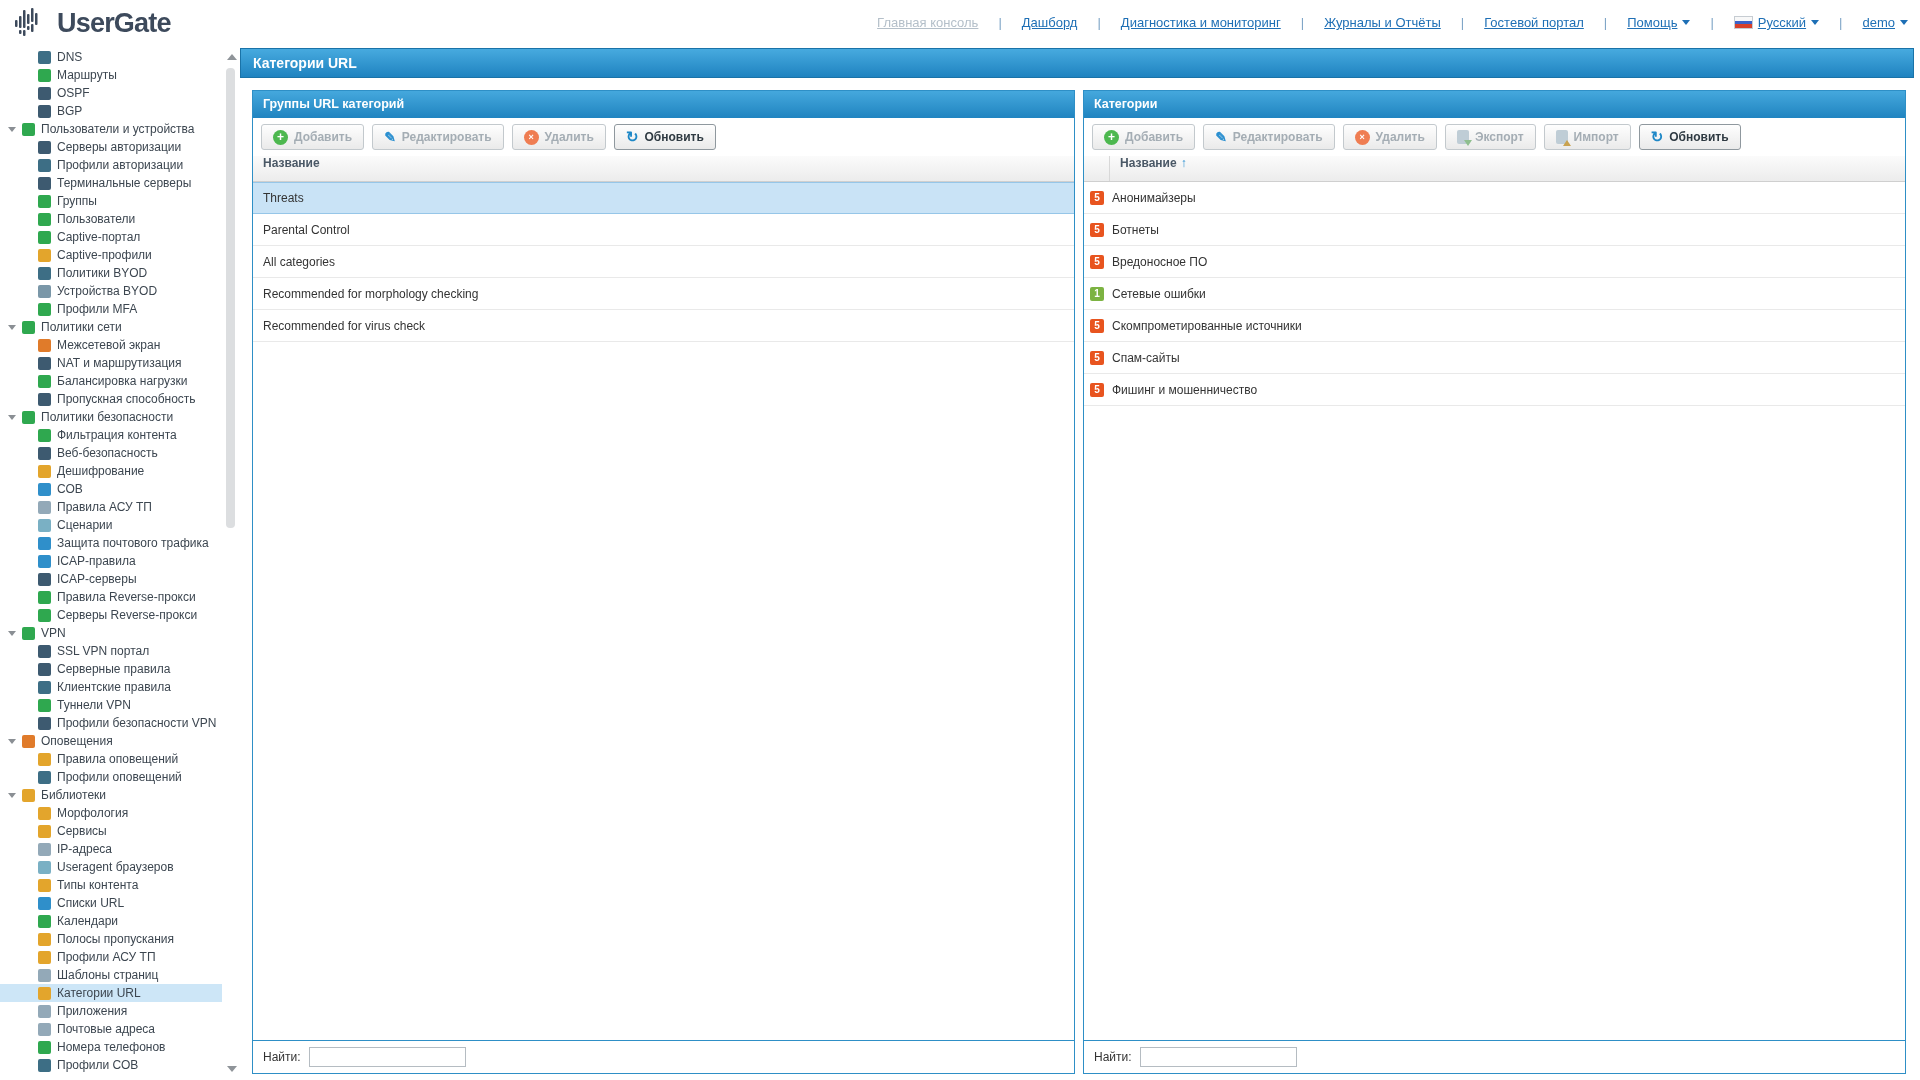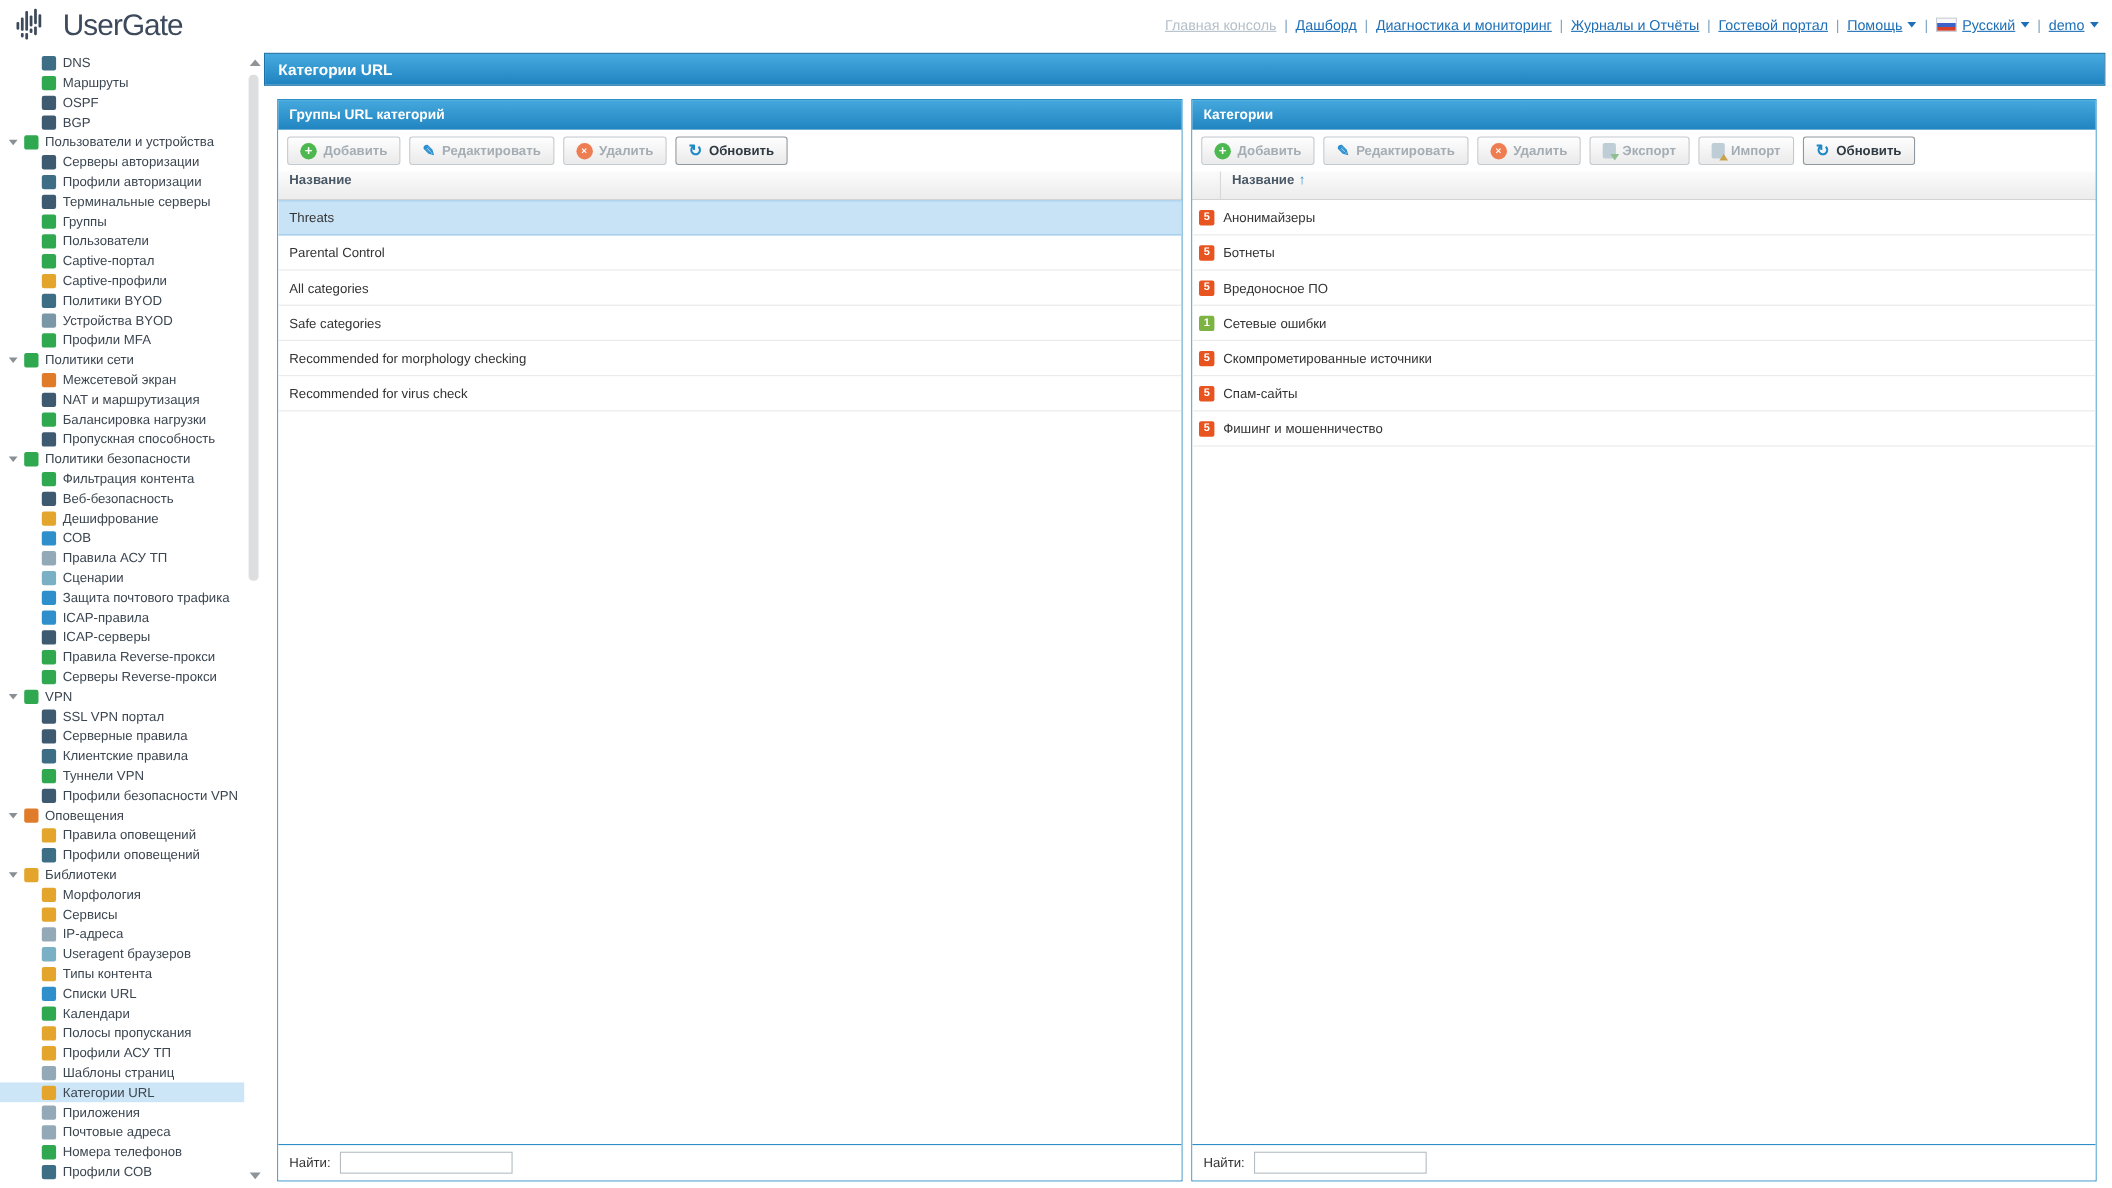--- a/index.html
+++ b/index.html
@@ -3,22 +3,22 @@
 <meta charset="utf-8">
 <style>
   * { box-sizing: border-box; margin: 0; padding: 0; }
   html,body { width:1920px; height:1080px; background:#fff; overflow:hidden;
     font-family:"Liberation Sans","DejaVu Sans",sans-serif; }
   .app { position:relative; width:1920px; height:1080px; }
 
   
   .hdr { position:absolute; top:0; left:0; width:1920px; height:48px; background:#fff; }
   .logo { position:absolute; left:14px; top:5px; display:flex; align-items:center; gap:7px; }
-  .logo-text { font-size:27px; color:#3d4a5c; font-weight:normal; letter-spacing:-0.8px; }
-  .top-nav { position:absolute; right:12px; top:15px; display:flex; align-items:center; gap:7px; font-size:13px; white-space:nowrap; }
+  .logo-text { font-size:27px; color:#3d4a5c; font-weight:bold; letter-spacing:-0.8px; }
+  .top-nav { position:absolute; right:12px; top:15px; display:flex; align-items:center; gap:20px; font-size:13px; white-space:nowrap; }
   .nav-link { color:#1e6fb5; text-decoration:underline; display:inline-flex; align-items:center; gap:5px; cursor:pointer; }
   .nav-link.dis { color:#b4bfc9; }
   .sep { color:#7da4c6; text-decoration:none; }
   .ddcaret { width:0; height:0; border-left:4px solid transparent; border-right:4px solid transparent; border-top:5px solid #1e6fb5; display:inline-block; }
   .flag { width:19px; height:13px; border:1px solid #c6ccd2; display:inline-block;
     background:linear-gradient(to bottom,#f8f8f8 0 33%,#3a62c9 33% 66%,#d8402a 66% 100%); }
 
   
   .sidebar { position:absolute; left:0; top:48px; width:240px; height:1032px; background:#fff; }
   .tree { position:absolute; left:0; top:0; width:222px; }
@@ -414,23 +414,20 @@
             <div class="row sel">
               <span class="name">Threats</span>
             </div>
             <div class="row">
               <span class="name">Parental Control</span>
             </div>
             <div class="row">
               <span class="name">All categories</span>
             </div>
             <div class="row">
-              <span class="name">Safe categories</span>
-            </div>
-            <div class="row">
               <span class="name">Recommended for morphology checking</span>
             </div>
             <div class="row">
               <span class="name">Recommended for virus check</span>
             </div>
           </div>
         <div class="panel-foot">
           <span>Найти:</span>
           <input type="text" value="" style="">
         </div>

